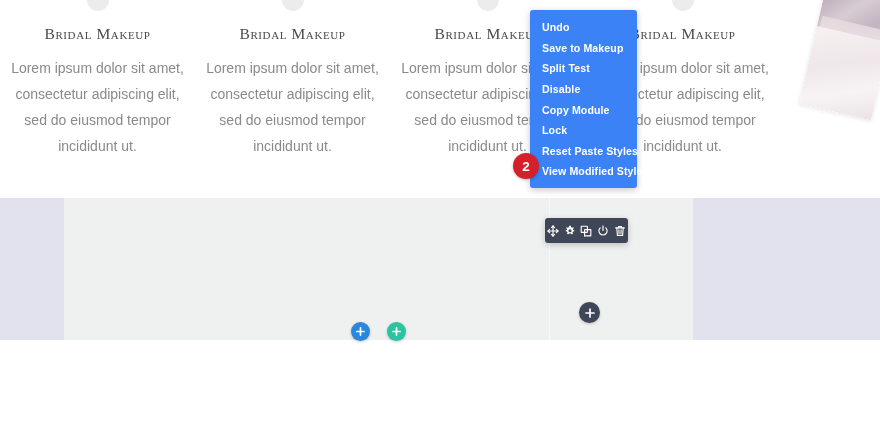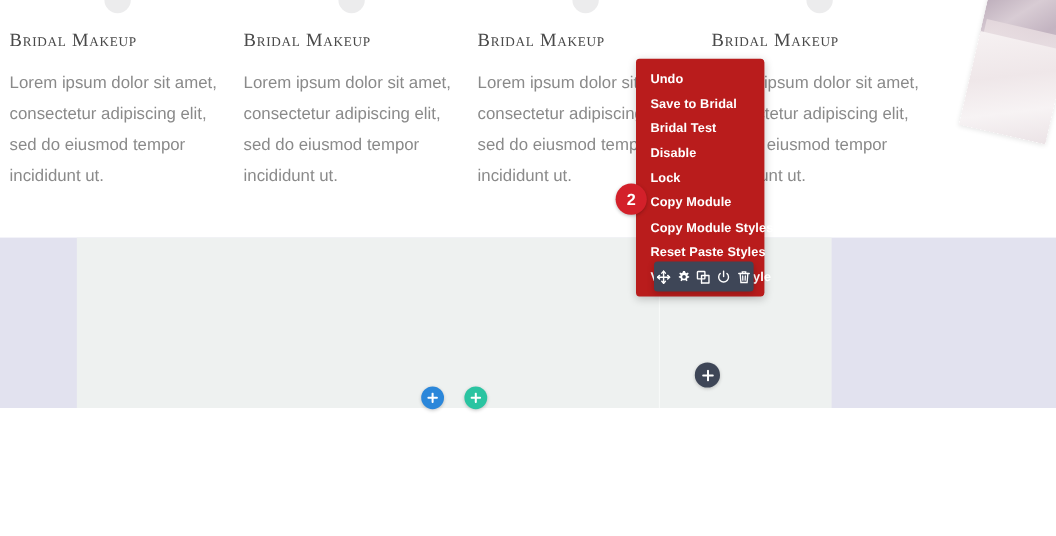--- a/index.html
+++ b/index.html
@@ -28,20 +28,21 @@
     position: absolute;
     left: 0; top: 0;
     width: 880px;
     display: flex;
     align-items: flex-start;
   }
   .text-column {
     width: 195px;
     padding: 0 8px;
     box-sizing: border-box;
+    text-align: center;
   }
   .col-icon {
     width: 22px;
     height: 22px;
     border-radius: 50%;
     background: #ececed;
     margin: -11px auto 14px auto;
   }
   .col-title {
     font-family: "Liberation Serif", serif;
@@ -132,26 +133,25 @@
   .add-btn svg { display: block; }
   #add-row-button   { left: 351px; top: 322px; background: #2b87da; }
   #add-section-button { left: 387px; top: 322px; background: #2ac4a1; }
   #add-module-button  { left: 579px; top: 302px; width: 21px; height: 21px; background: #3e4657; }
 
   
   #context-menu {
     position: absolute;
     left: 530px; top: 10px;
     width: 107px;
-    background: #b91c1c;
+    background: #3b82f6;
     border-radius: 3px;
     padding: 7px 0 6px 0;
     box-shadow: 0 2px 7px rgba(0,0,0,0.22);
     z-index: 40;
-    margin-top: 39px;
   }
   .menu-item {
     font-size: 10.6px;
     font-weight: bold;
     color: #ffffff;
     padding: 4.3px 0 4.3px 12px;
     white-space: nowrap;
     letter-spacing: 0.1px;
     cursor: pointer;
   }
@@ -265,26 +265,25 @@
 <div class="add-btn" id="add-module-button">
   <span>
     <svg width="10" height="10" viewBox="0 0 10 10">
       <path d="M5 1 L5 9 M1 5 L9 5" stroke="#ffffff" stroke-width="1.7" stroke-linecap="round"></path>
     </svg>
   </span>
 </div>
 
 <div id="context-menu">
   <div class="menu-item">Undo</div>
-  <div class="menu-item">Save to Bridal</div>
-  <div class="menu-item">Bridal Test</div>
+  <div class="menu-item">Save to Makeup</div>
+  <div class="menu-item">Split Test</div>
   <div class="menu-item">Disable</div>
+  <div class="menu-item">Copy Module</div>
   <div class="menu-item">Lock</div>
-  <div class="menu-item">Copy Module</div>
-  <div class="menu-item">Copy Module Styles</div>
   <div class="menu-item">Reset Paste Styles</div>
   <div class="menu-item">View Modified Style</div>
 </div>
 
 <div id="step-badge">2</div>
 
 <div id="module-toolbar">
 
   <span class="tb-icon">
     <svg width="12" height="12" viewBox="0 0 12 12" fill="none" stroke="#ffffff" stroke-width="1.2" stroke-linecap="round" stroke-linejoin="round">

